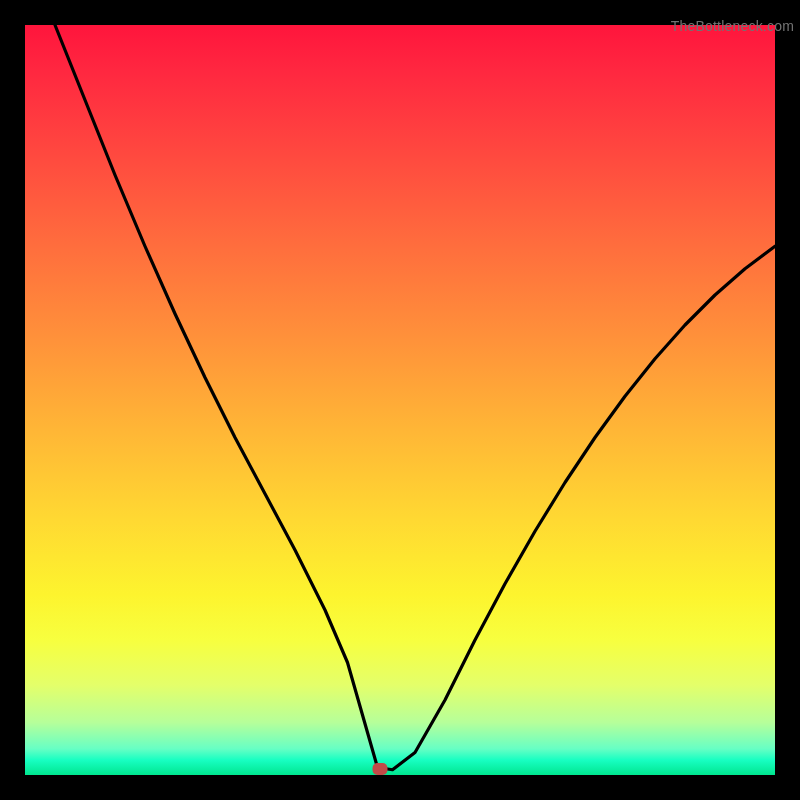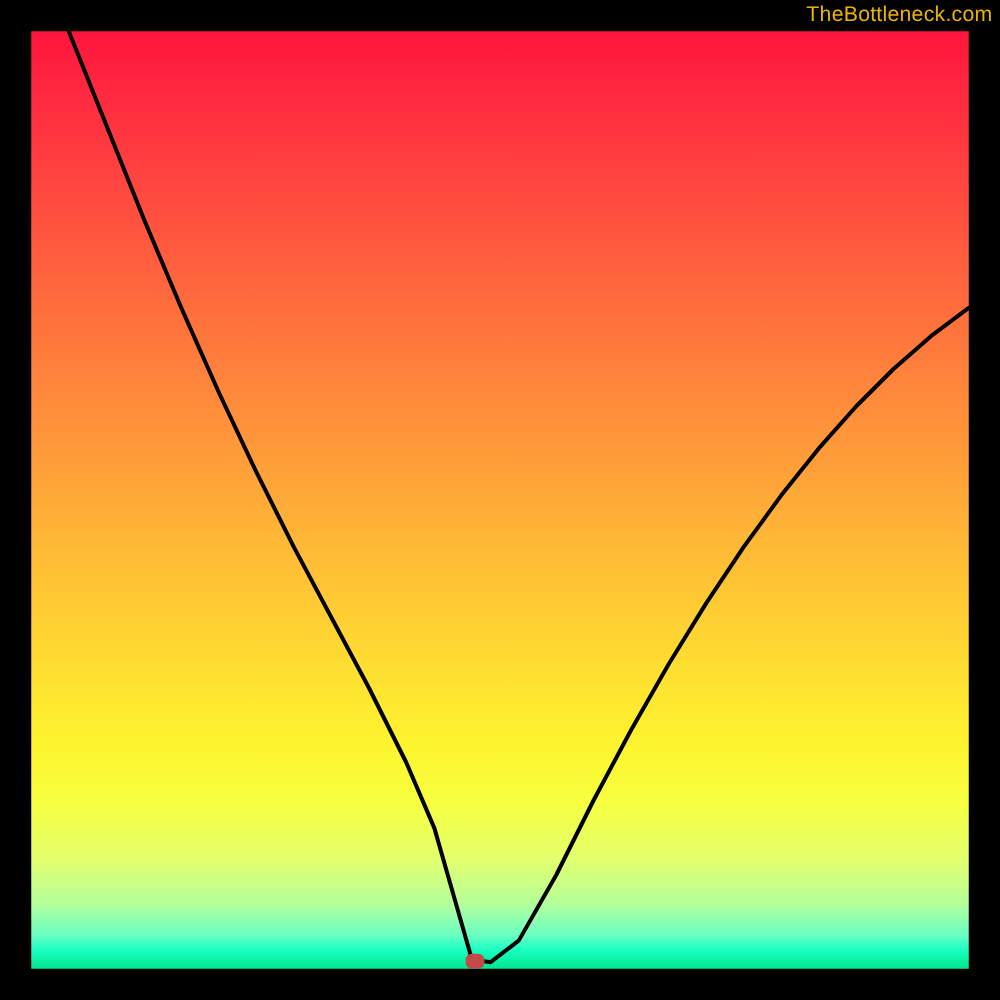--- a/index.html
+++ b/index.html
@@ -51,24 +51,24 @@
   .marker {
     position: absolute;
     width: 15px;
     height: 12px;
     background: #c24a48;
     border-radius: 5px;
     transform: translate(-50%, -50%);
   }
   .watermark {
     position: absolute;
-    top: 2px;
+    top: 18px;
     right: 6px;
-    color: #eab308;
-    font-size: 17px;
+    color: #737373;
+    font-size: 14px;
     font-weight: 500;
     letter-spacing: 0.2px;
     pointer-events: none;
   }
 </style>
 </head>
 <body>
 
 <div class="frame">
   <div class="plot">

